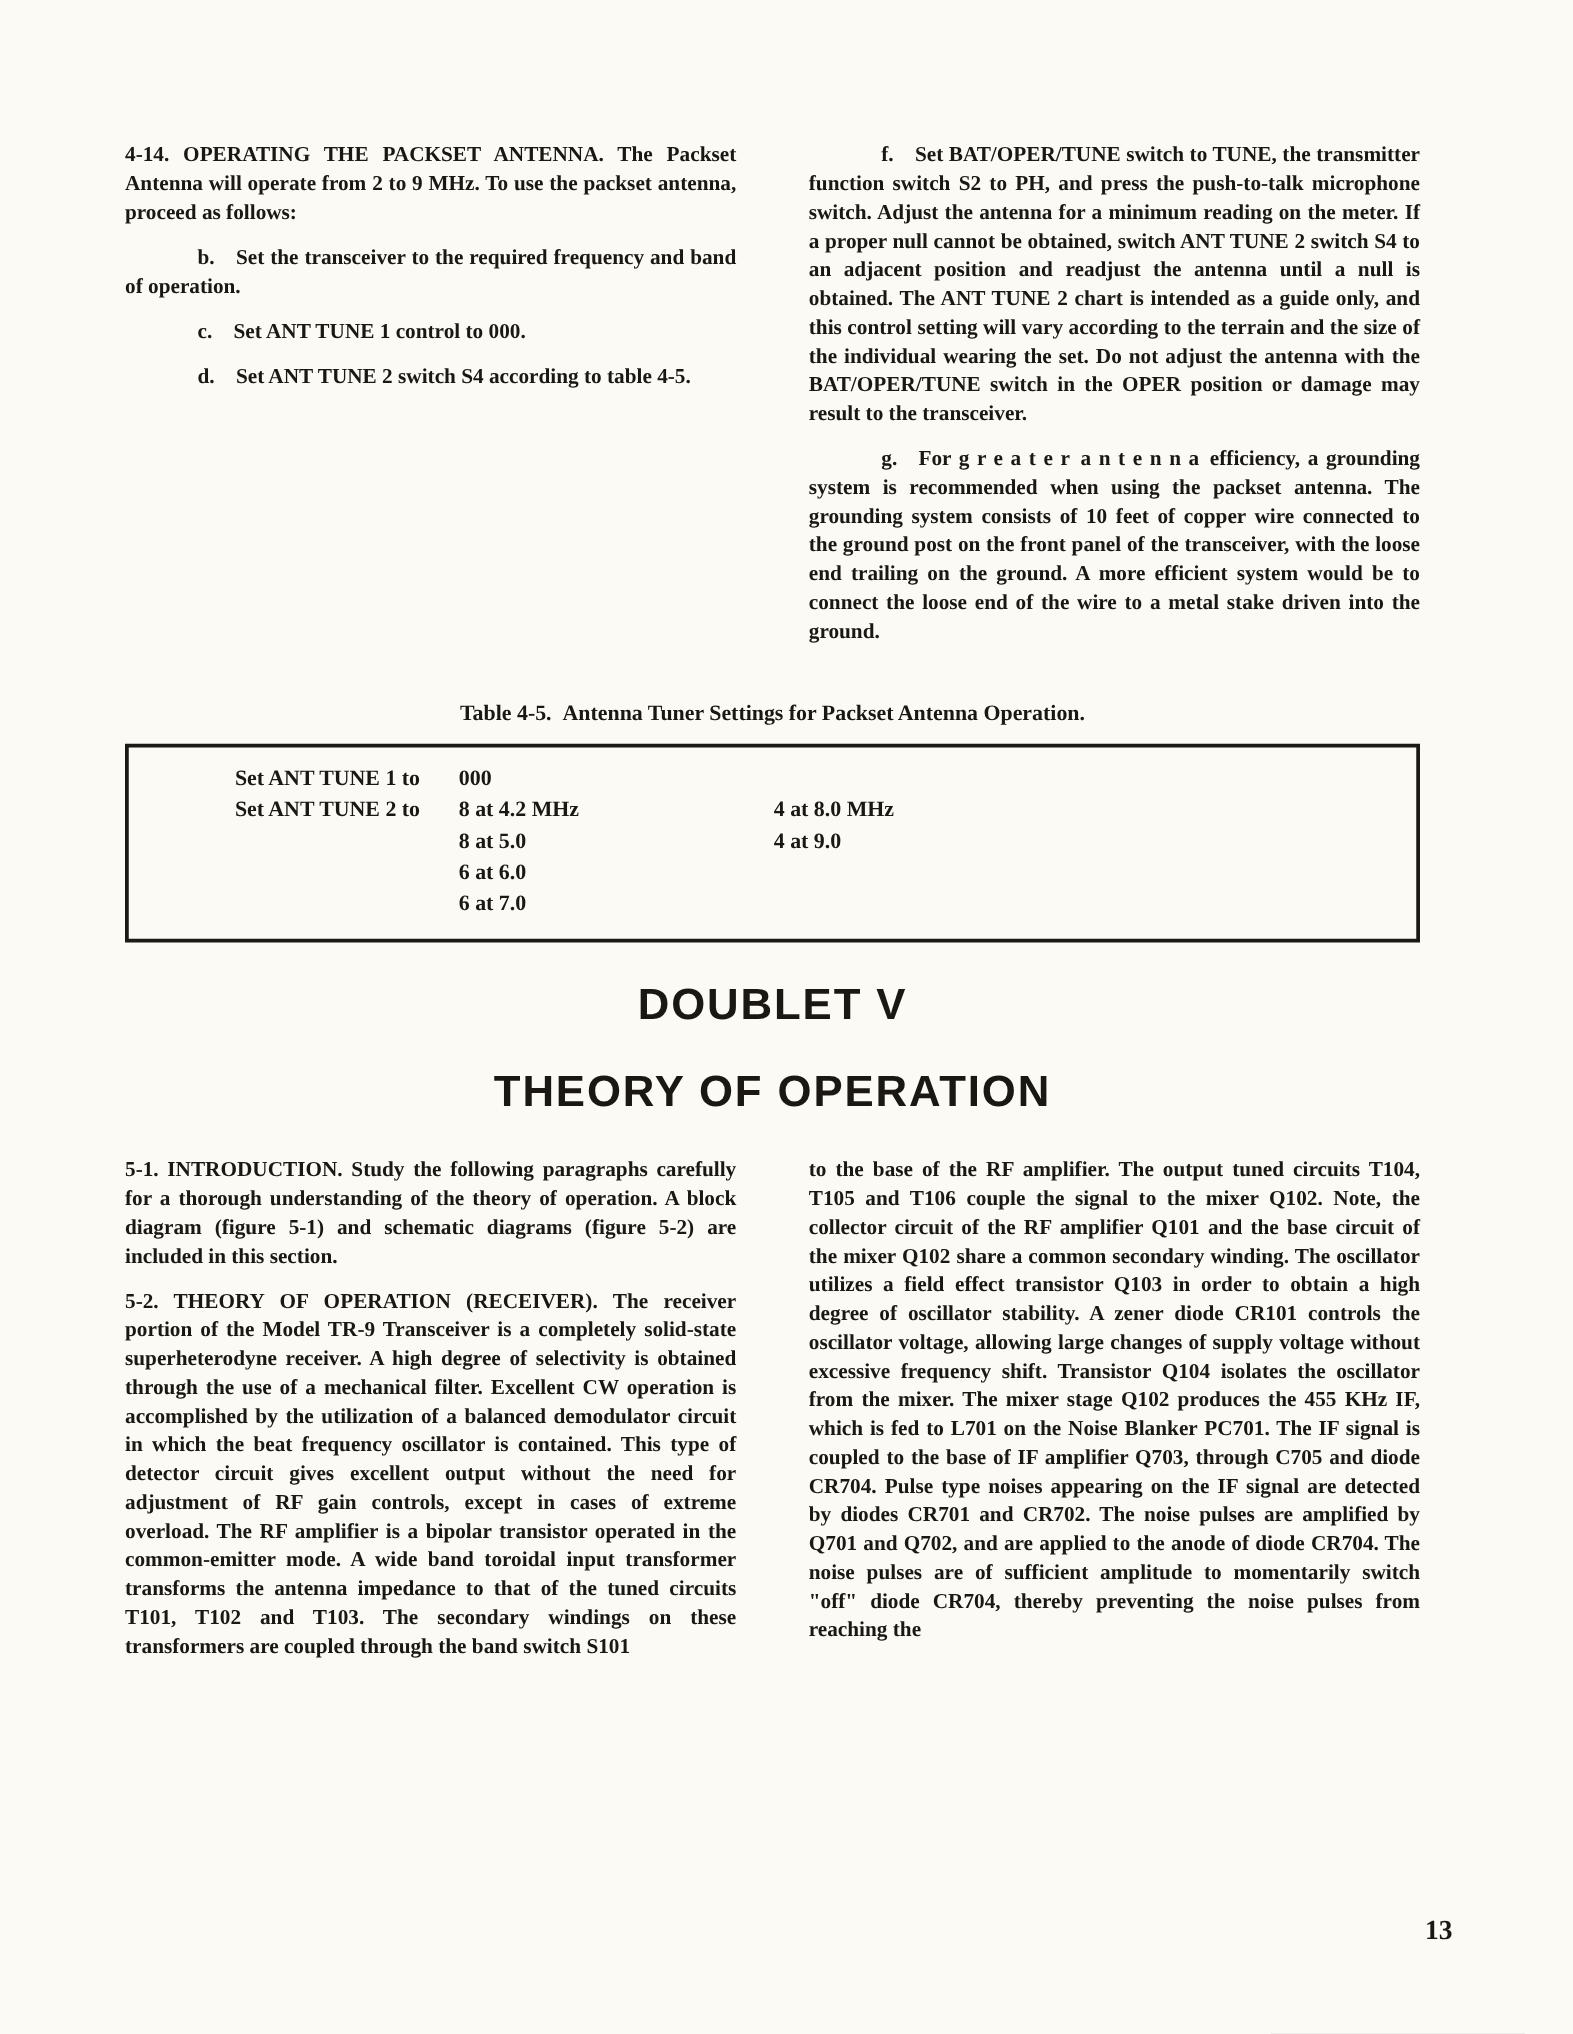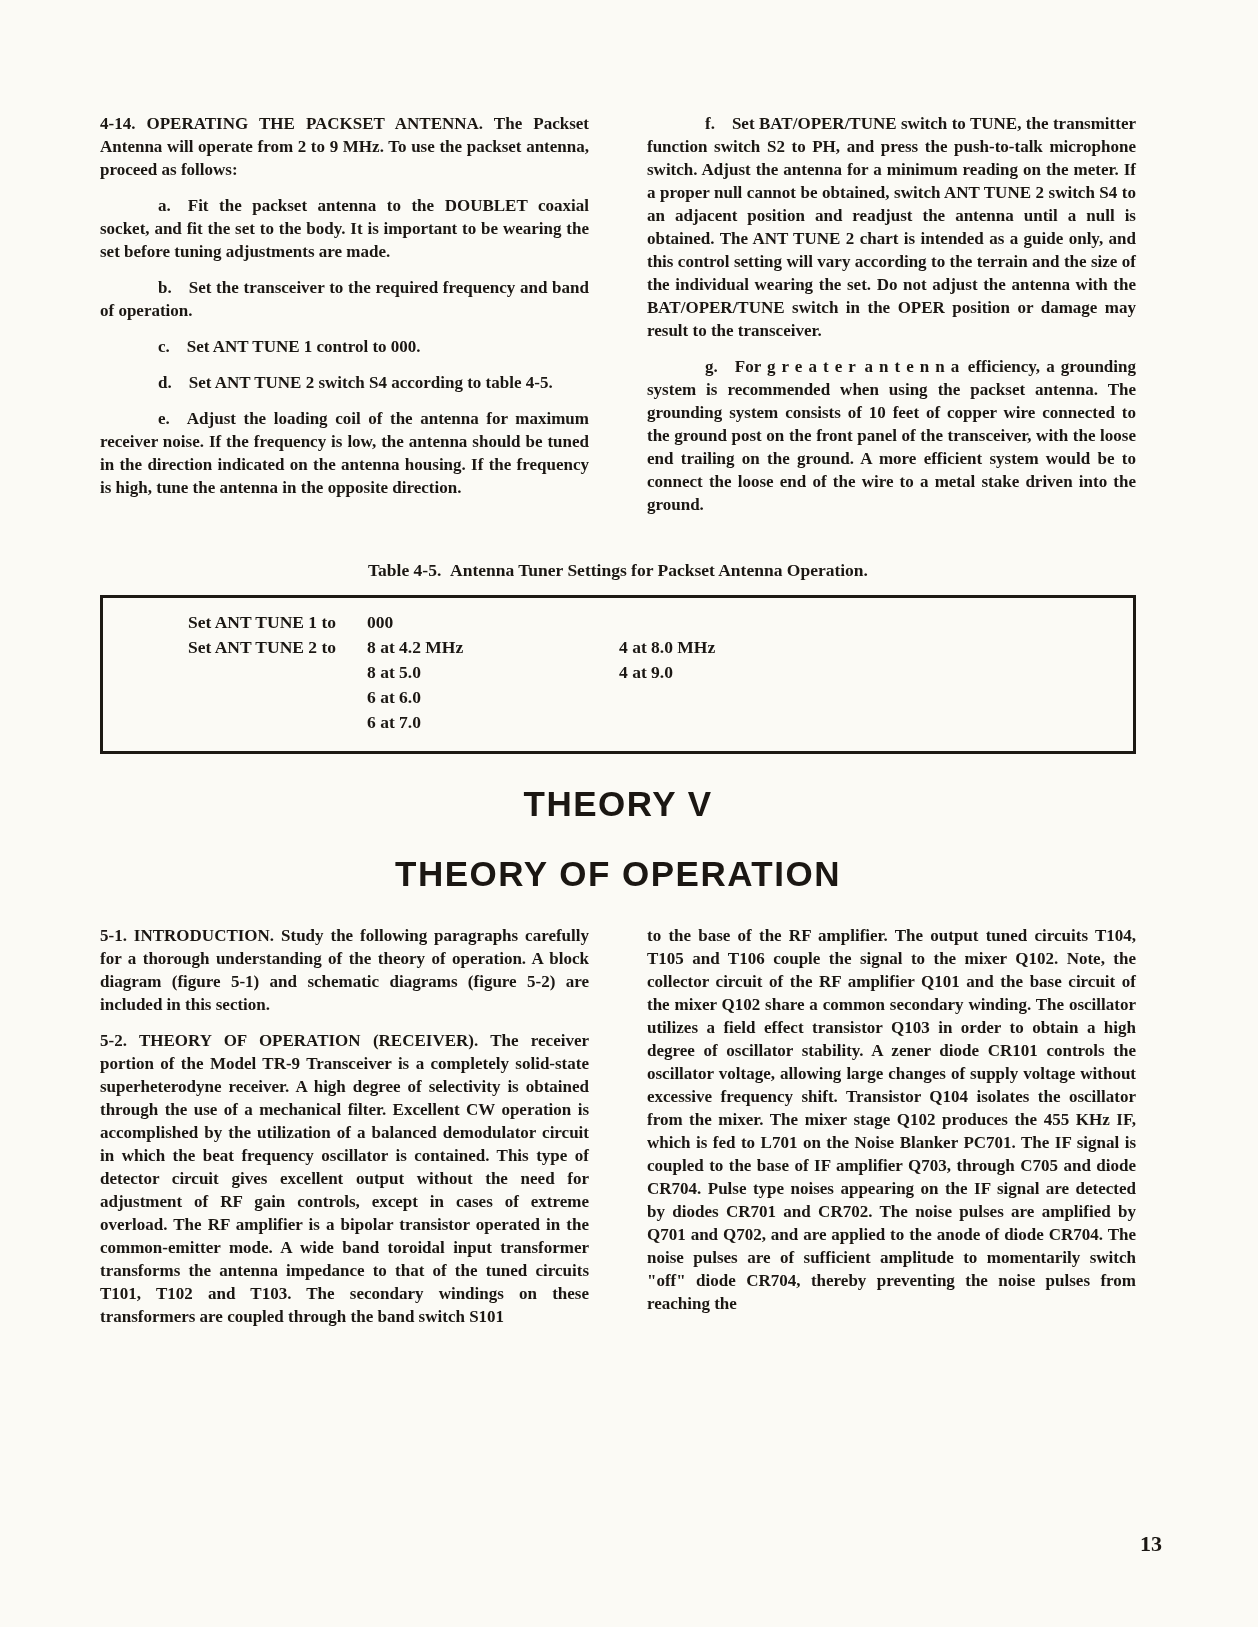--- a/index.html
+++ b/index.html
@@ -58,25 +58,23 @@
   }
 </style>
 </head>
 <body>
 
 <div class="sheet">
 
   <div class="columns top-columns">
     <div class="col">
       <p class="para">4-14. OPERATING THE PACKSET ANTENNA. The Packset Antenna will operate from 2 to 9 MHz. To use the packset antenna, proceed as follows:</p>
-      <p class="para item">a. Fit the packset antenna to the DOUBLET coaxial socket, and fit the set to the body. It is important to be wearing the set before tuning adjustments are made.</p>
       <p class="para item">b. Set the transceiver to the required frequency and band of operation.</p>
       <p class="para item">c. Set ANT TUNE 1 control to 000.</p>
       <p class="para item">d. Set ANT TUNE 2 switch S4 according to table 4-5.</p>
-      <p class="para item">e. Adjust the loading coil of the antenna for maximum receiver noise. If the frequency is low, the antenna should be tuned in the direction indicated on the antenna housing. If the frequency is high, tune the antenna in the opposite direction.</p>
     </div>
     <div class="col">
       <p class="para item">f. Set BAT/OPER/TUNE switch to TUNE, the transmitter function switch S2 to PH, and press the push-to-talk microphone switch. Adjust the antenna for a minimum reading on the meter. If a proper null cannot be obtained, switch ANT TUNE 2 switch S4 to an adjacent position and readjust the antenna until a null is obtained. The ANT TUNE 2 chart is intended as a guide only, and this control setting will vary according to the terrain and the size of the individual wearing the set. Do not adjust the antenna with the BAT/OPER/TUNE switch in the OPER position or damage may result to the transceiver.</p>
       <p class="para item">g. For g r e a t e r a n t e n n a efficiency, a grounding system is recommended when using the packset antenna. The grounding system consists of 10 feet of copper wire connected to the ground post on the front panel of the transceiver, with the loose end trailing on the ground. A more efficient system would be to connect the loose end of the wire to a metal stake driven into the ground.</p>
     </div>
   </div>
 
   <p class="caption">Table 4-5. Antenna Tuner Settings for Packset Antenna Operation.</p>
 
   <div class="table-box">
@@ -94,21 +92,21 @@
           <div>6 at 7.0</div>
         </div>
         <div class="t-col last">
           <div>4 at 8.0 MHz</div>
           <div>4 at 9.0</div>
         </div>
       </div>
     </div>
   </div>
 
-  <h1 class="section-title">THEORY V</h1>
+  <h1 class="section-title">DOUBLET V</h1>
   <h1 class="section-title second">THEORY OF OPERATION</h1>
 
   <div class="columns bottom-columns">
     <div class="col">
       <p class="para">5-1. INTRODUCTION. Study the following paragraphs carefully for a thorough understanding of the theory of operation. A block diagram (figure 5-1) and schematic diagrams (figure 5-2) are included in this section.</p>
       <p class="para">5-2. THEORY OF OPERATION (RECEIVER). The receiver portion of the Model TR-9 Transceiver is a completely solid-state superheterodyne receiver. A high degree of selectivity is obtained through the use of a mechanical filter. Excellent CW operation is accomplished by the utilization of a balanced demodulator circuit in which the beat frequency oscillator is contained. This type of detector circuit gives excellent output without the need for adjustment of RF gain controls, except in cases of extreme overload. The RF amplifier is a bipolar transistor operated in the common-emitter mode. A wide band toroidal input transformer transforms the antenna impedance to that of the tuned circuits T101, T102 and T103. The secondary windings on these transformers are coupled through the band switch S101</p>
     </div>
     <div class="col">
       <p class="para">to the base of the RF amplifier. The output tuned circuits T104, T105 and T106 couple the signal to the mixer Q102. Note, the collector circuit of the RF amplifier Q101 and the base circuit of the mixer Q102 share a common secondary winding. The oscillator utilizes a field effect transistor Q103 in order to obtain a high degree of oscillator stability. A zener diode CR101 controls the oscillator voltage, allowing large changes of supply voltage without excessive frequency shift. Transistor Q104 isolates the oscillator from the mixer. The mixer stage Q102 produces the 455 KHz IF, which is fed to L701 on the Noise Blanker PC701. The IF signal is coupled to the base of IF amplifier Q703, through C705 and diode CR704. Pulse type noises appearing on the IF signal are detected by diodes CR701 and CR702. The noise pulses are amplified by Q701 and Q702, and are applied to the anode of diode CR704. The noise pulses are of sufficient amplitude to momentarily switch "off" diode CR704, thereby preventing the noise pulses from reaching the</p>
     </div>

